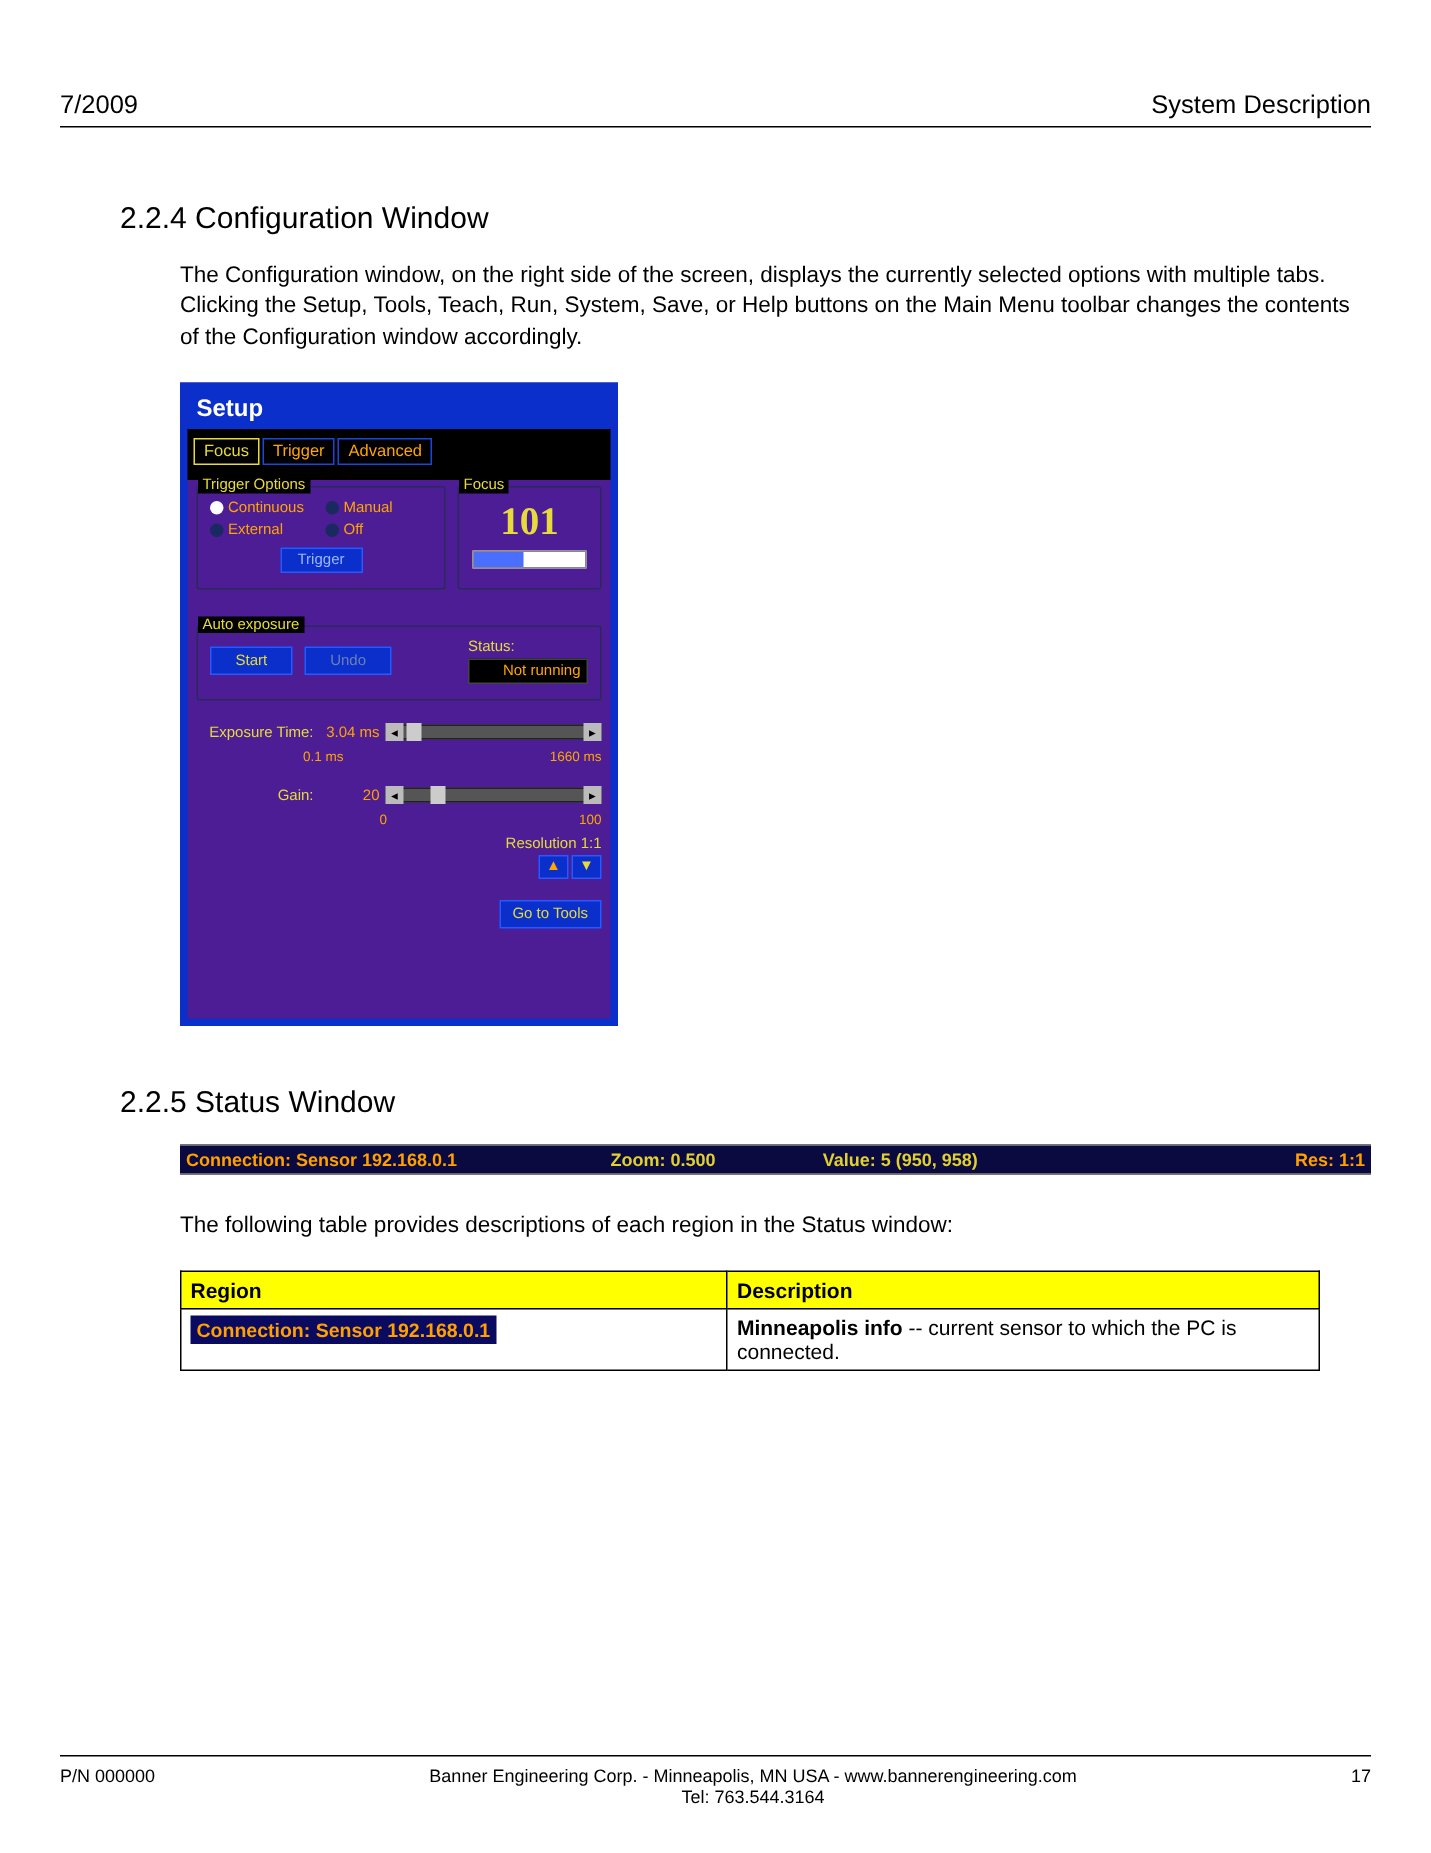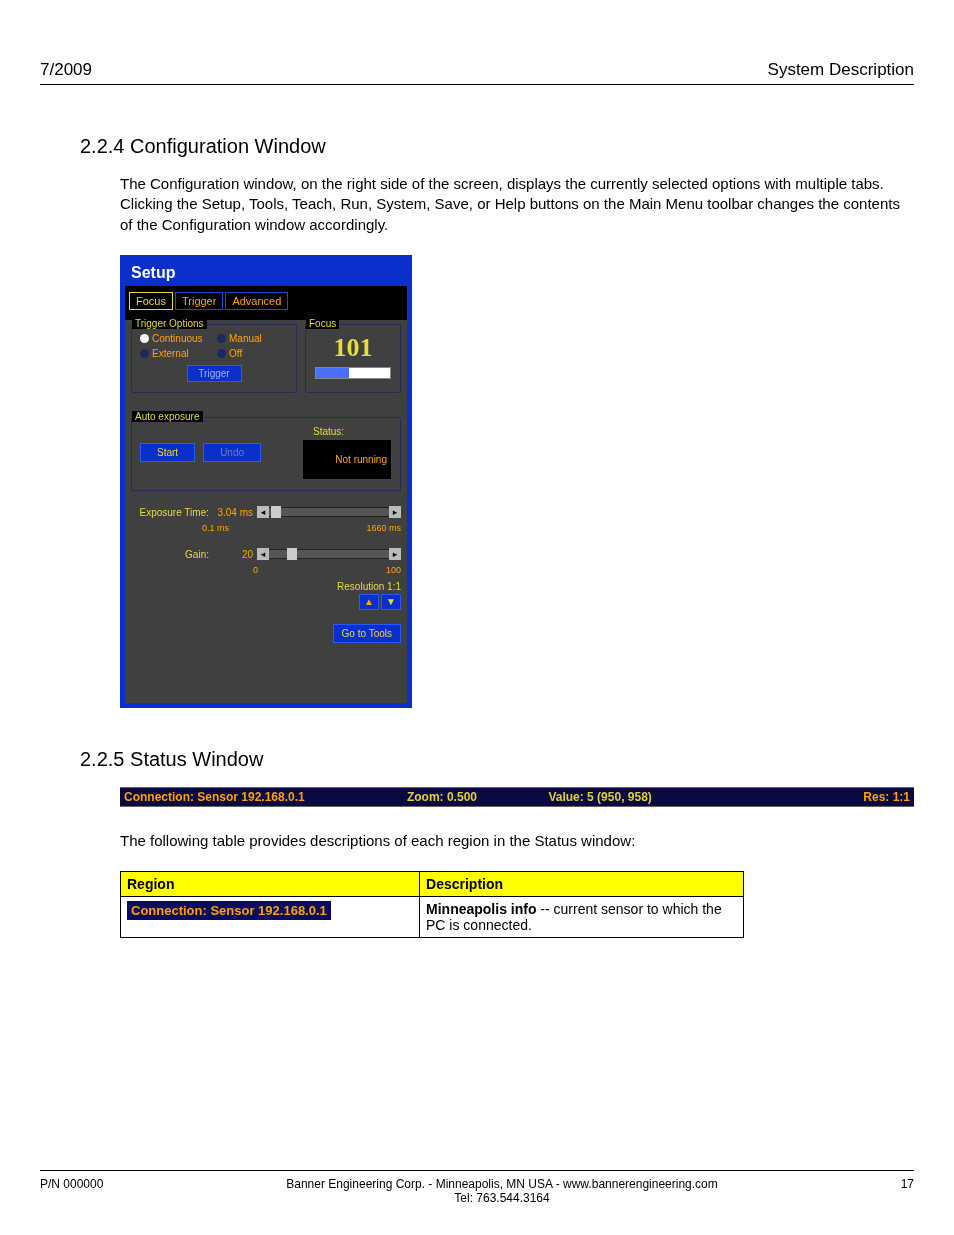--- a/index.html
+++ b/index.html
@@ -32,21 +32,21 @@
   }
   .body-text {
     margin: 0 0 20px 80px;
     line-height: 1.35;
     font-size: 15px;
   }
   
   .setup-panel {
     width: 292px;
     margin-left: 80px;
-    background: #404040;
+    background: #4c1d95;
     border: 5px solid #0b2fca;
     padding: 0;
     color: #e6db3a;
     font-family: Tahoma, Arial, sans-serif;
     font-size: 11px;
     position: relative;
   }
   .setup-title {
     background: #0b2fca;
     color: #fff;
@@ -137,28 +137,28 @@
   .ae-row1 { display: flex; gap: 8px; align-items: center; }
   .btn {
     background: #0b2fca;
     border: 1px solid #2a58ff;
     color: #e6db3a;
     font-size: 10px;
     padding: 3px 16px;
   }
   .btn.dim { color: #6a7fb6; }
   .status-wrap { margin-left: auto; font-size: 10px; }
-  .status-label { color: #e6db3a; display: block; margin-bottom: 2px; margin-left: 11px; }
+  .status-label { color: #e6db3a; display: block; margin-bottom: 2px; }
   .status-field {
     border: 1px solid #444;
     background: #000;
     color: #ffa500;
     font-size: 10px;
-    padding: 14px 4px;
-    width: 90px;
+    padding: 2px 4px;
+    width: 80px;
     text-align: right;
   }
   .slider-row {
     display: flex; align-items: center; gap: 4px;
     font-size: 10px; color: #ffa500;
     margin-top: 12px;
   }
   .slider-label { width: 78px; text-align: right; color: #e6db3a; }
   .slider-val { width: 40px; text-align: right; }
   .slider-track {
@@ -225,21 +225,21 @@
   }
   .sb-conn { flex: 0 0 36%; color: #ffa000; }
   .sb-zoom { flex: 0 0 18%; text-align: left; }
   .sb-value { flex: 0 0 30%; text-align: left; }
   .sb-res { flex: 1; text-align: right; color: #ffa000; }
 
   
   .region-table {
     margin-left: 80px;
     border-collapse: collapse;
-    width: 624px;
+    width: 760px;
   }
   .region-table th, .region-table td {
     border: 1px solid #000;
     padding: 4px 6px;
     text-align: left;
     vertical-align: top;
     font-size: 14px;
   }
   .region-table th {
     background: #ffff00;

